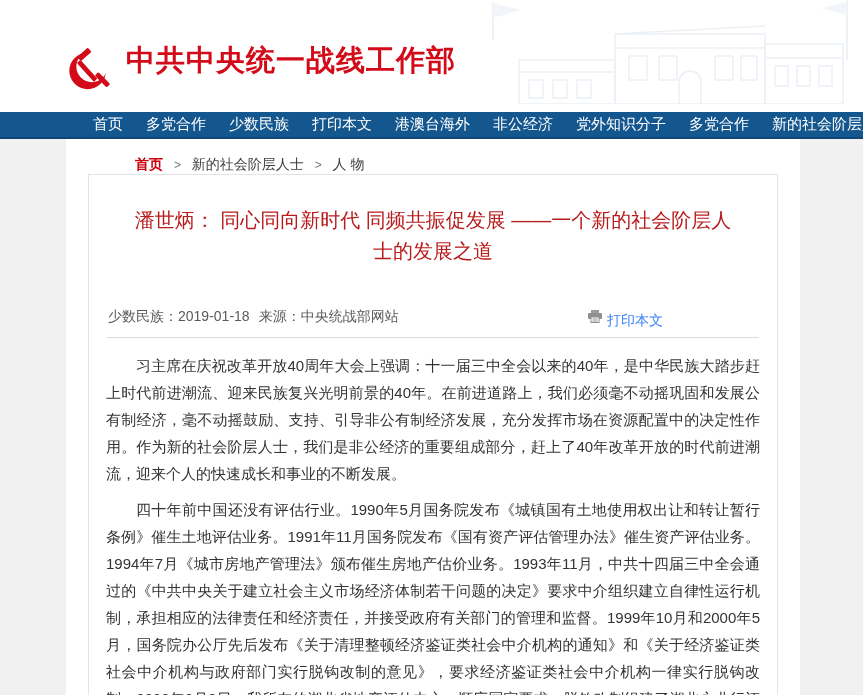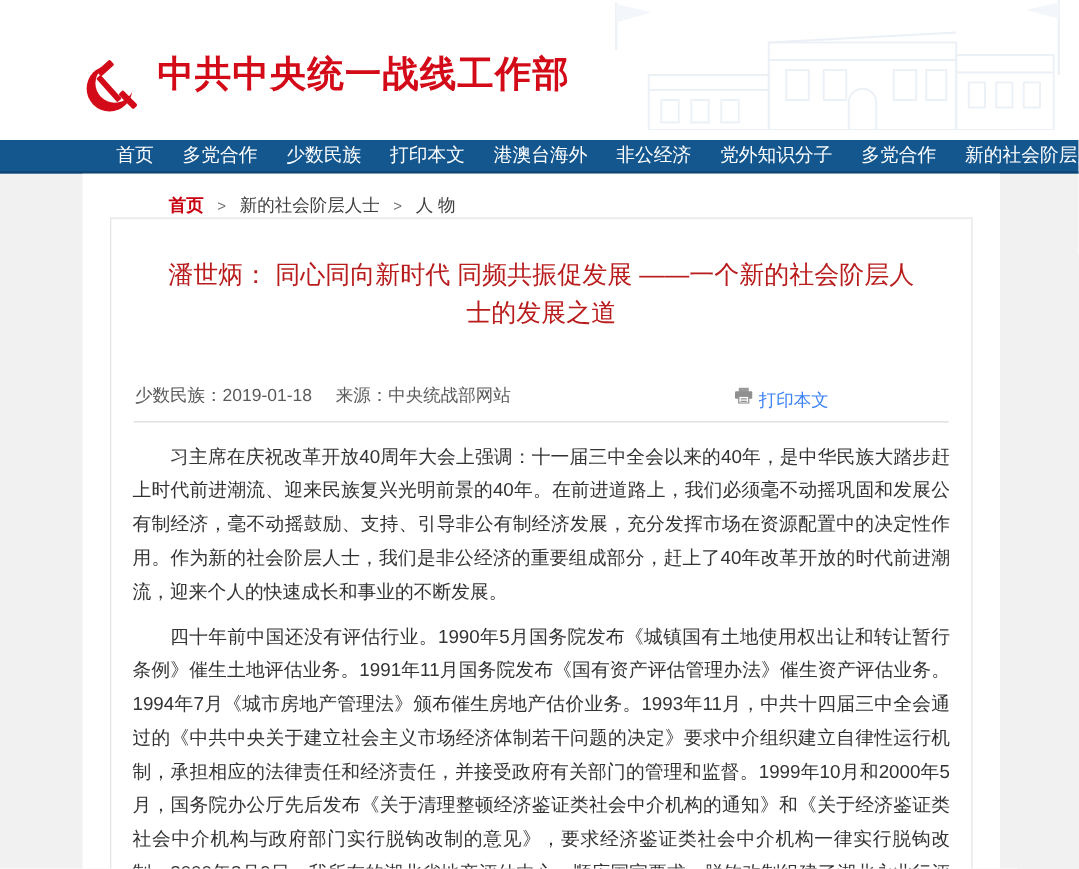--- a/index.html
+++ b/index.html
@@ -31,21 +31,21 @@
   .crumb-sep { color:#777; margin:0 7px; font-size:12px; }
   .crumb-link { color:#3f3f3f; }
 
   .article-box { margin-left:22px; width:690px; min-height:540px; background:#fff;
     border:1px solid #e4e4e4; padding:0 17px 40px; }
 
   .article-title { margin:30px 28px 0; font-size:20px; line-height:31px; color:#b91c1c;
     text-align:center; font-weight:400; }
 
   .meta { position:relative; margin:39px 0 0 2px; font-size:14px; color:#5a5a5a; line-height:21px; }
-  .meta .src-label { margin-left:19px; }
+  .meta .src-label { margin-left:9px; }
   .print-btn { position:absolute; left:480px; top:4px; color:#3b82f6; cursor:pointer;
     display:inline-flex; align-items:flex-start; text-decoration:none; }
   .print-btn svg { margin-right:5px; }
   .font-row { margin-top:1px; }
   .font-row a { color:#5a5a5a; text-decoration:none; margin:0 4px; }
 
   .divider { border-bottom:1px solid #dcdcdc; margin:10px 1px 14px; }
 
   .article-body p { font-size:15px; line-height:27px; color:#333; text-indent:2em;
     text-align:justify; margin-bottom:9px; }

